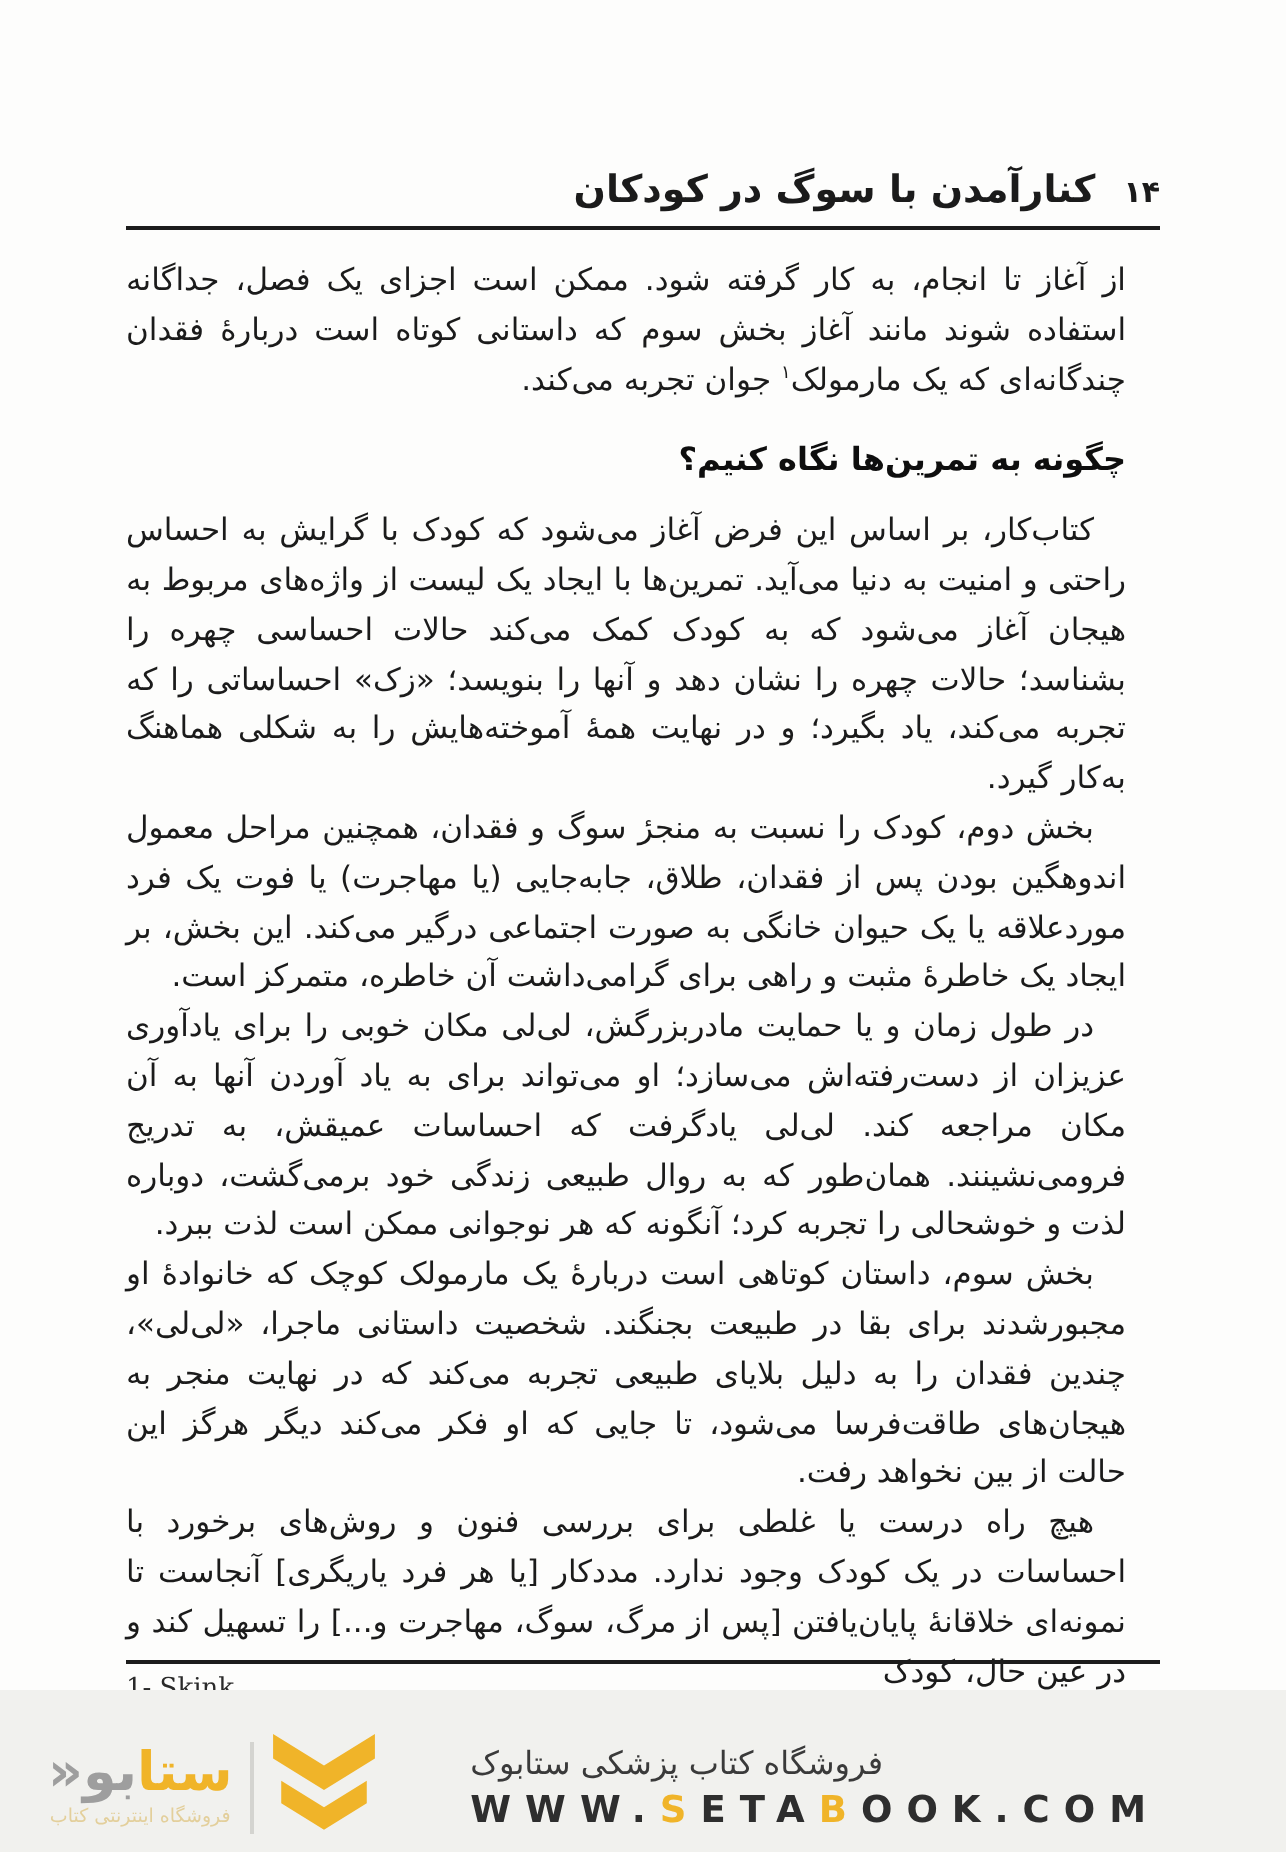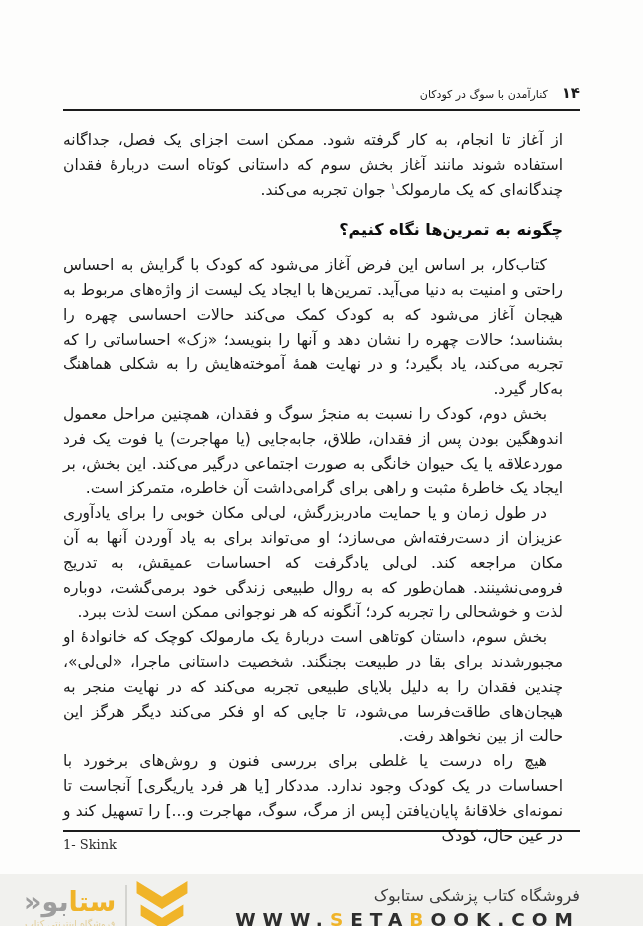--- a/index.html
+++ b/index.html
@@ -15,21 +15,21 @@
   }
   
   .runhead {
     position:absolute; top:84px; right:63px; left:63px;
     direction:rtl;
     border-bottom:2.5px solid #1c1c1c;
     padding-bottom:7px;
   }
   .runhead-inner { display:flex; direction:rtl; align-items:baseline; gap:14px; }
   .runhead .num  { font-weight:bold; font-size:15px;text-align:right; }
-  .runhead .ttl  { font-weight:normal; font-size:11px; }
+  .runhead .ttl  { font-weight:bold; font-size:19px; }
   
   .content {
     position:absolute; top:128px; right:80px; left:63px;
     direction:rtl;
     text-align:justify;
     font-size:15.5px;
     line-height:24.8px;
   }
   .content p { text-align:justify; }
   .content p.indent { text-indent:16px; }
@@ -44,34 +44,34 @@
   .footnote {
     position:absolute; left:63px; right:63px; bottom:74px;
     direction:ltr; text-align:left;
     border-top:2.5px solid #1c1c1c;
     padding-top:5px;
     font-family:"DejaVu Serif", serif;
     font-size:13px; color:#2a2a2a;margin-top:28px;
   }
   
   .footer {
-    position:absolute; bottom:0; left:0; right:0; height:52px;
+    position:absolute; bottom:0; left:0; right:0; height:81px;
     background:#f1f1ee;
     display:flex; align-items:center; justify-content:space-between;
     padding:16px 63px 0 24px;
   }
   .brand { display:flex; align-items:center; gap:9px; }
   .brand-text { display:flex; flex-direction:column; align-items:center; direction:rtl; }
   .wordmark { font-size:27px; font-weight:bold; line-height:28px; letter-spacing:0.5px; }
   .wordmark .gold { color:#F0B429; }
   .wordmark .gry  { color:#9E9E9E; }
   .brand-sub { font-size:9.5px; color:#E3CF9B; margin-top:2px; letter-spacing:0.5px; }
   .brand-divider { width:1.5px; height:46px; background:#d4d4d0; }
   .brand-icon { width:52px; height:56px; display:block; }
-  .footer-right { text-align:right; }
+  .footer-right { text-align:left; }
   .store-line { direction:rtl; font-size:16px; color:#3a3a3a; margin-bottom:4px; }
   .url-line {
     direction:ltr; font-size:18.5px; font-weight:bold; color:#2e2e2e;
     letter-spacing:7px; white-space:nowrap;
   }
   .url-line .gold { color:#F0B429; }
 </style>
 </head>
 <body>
 

